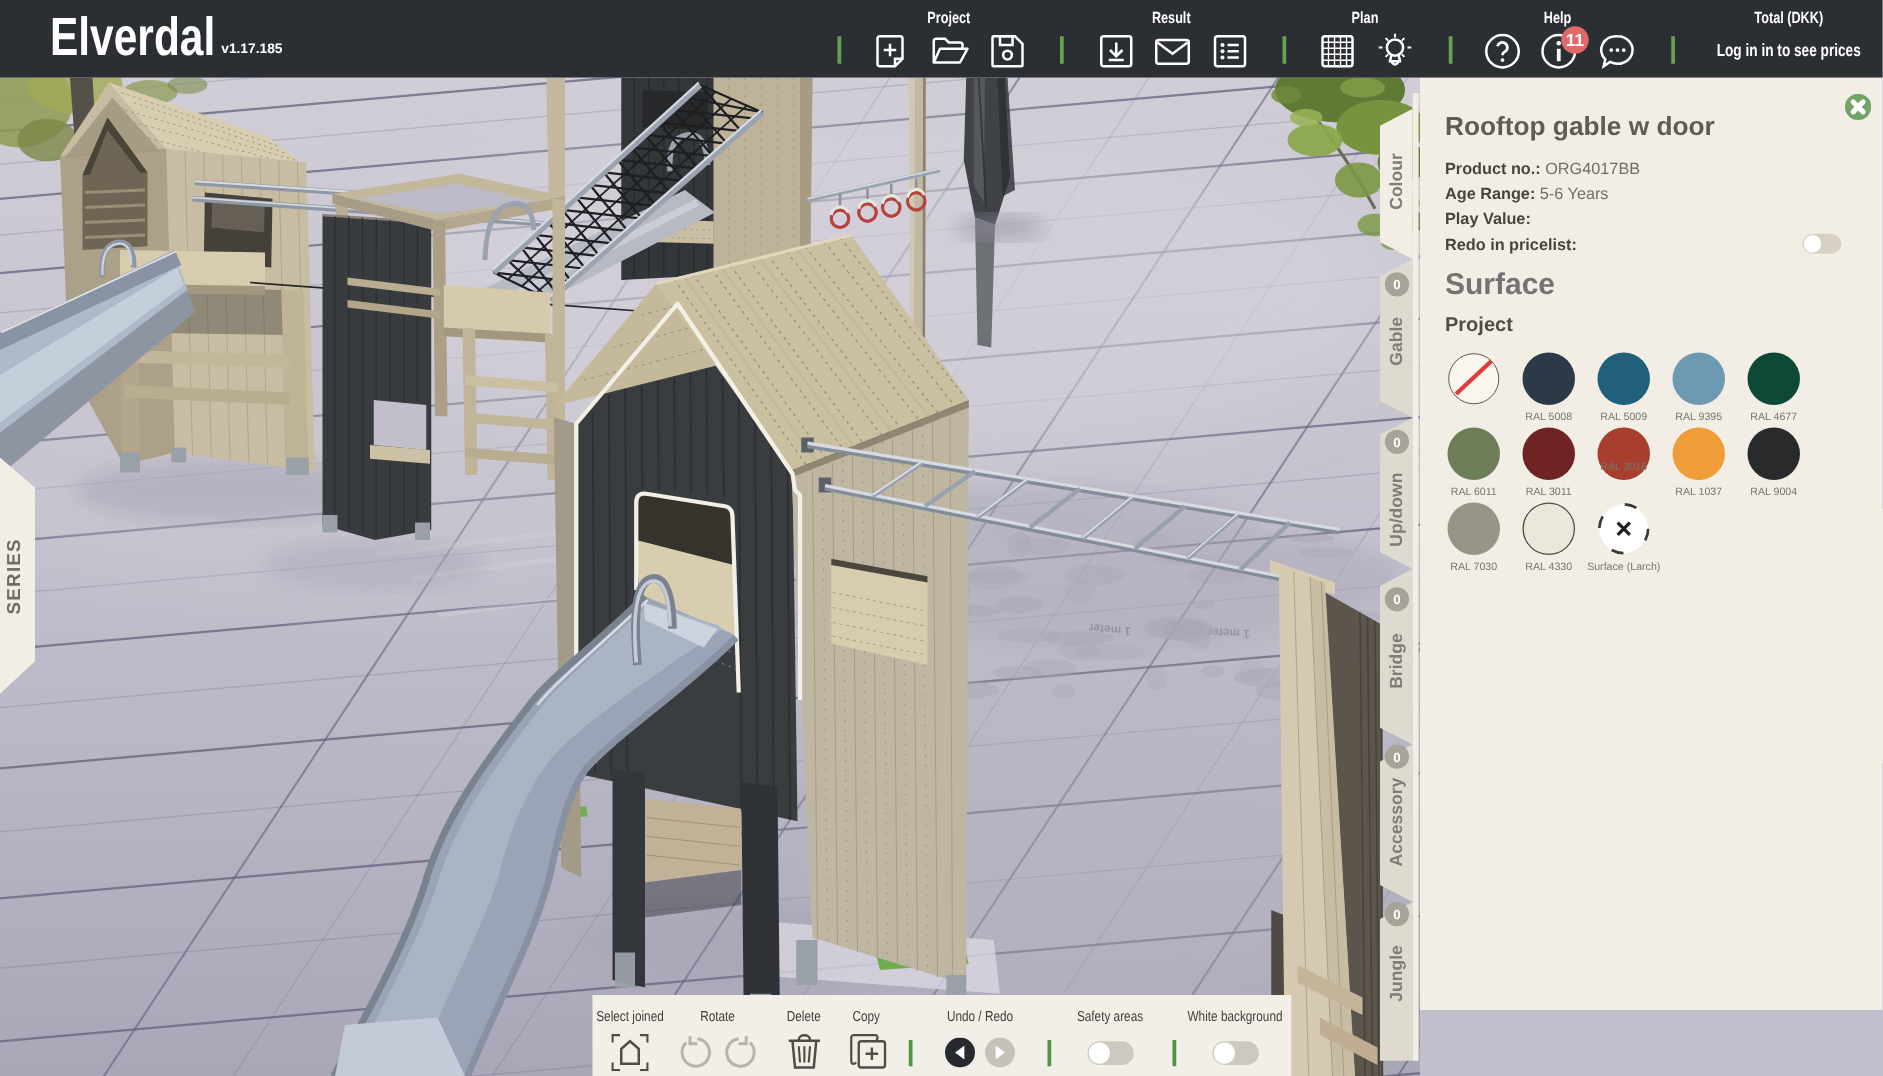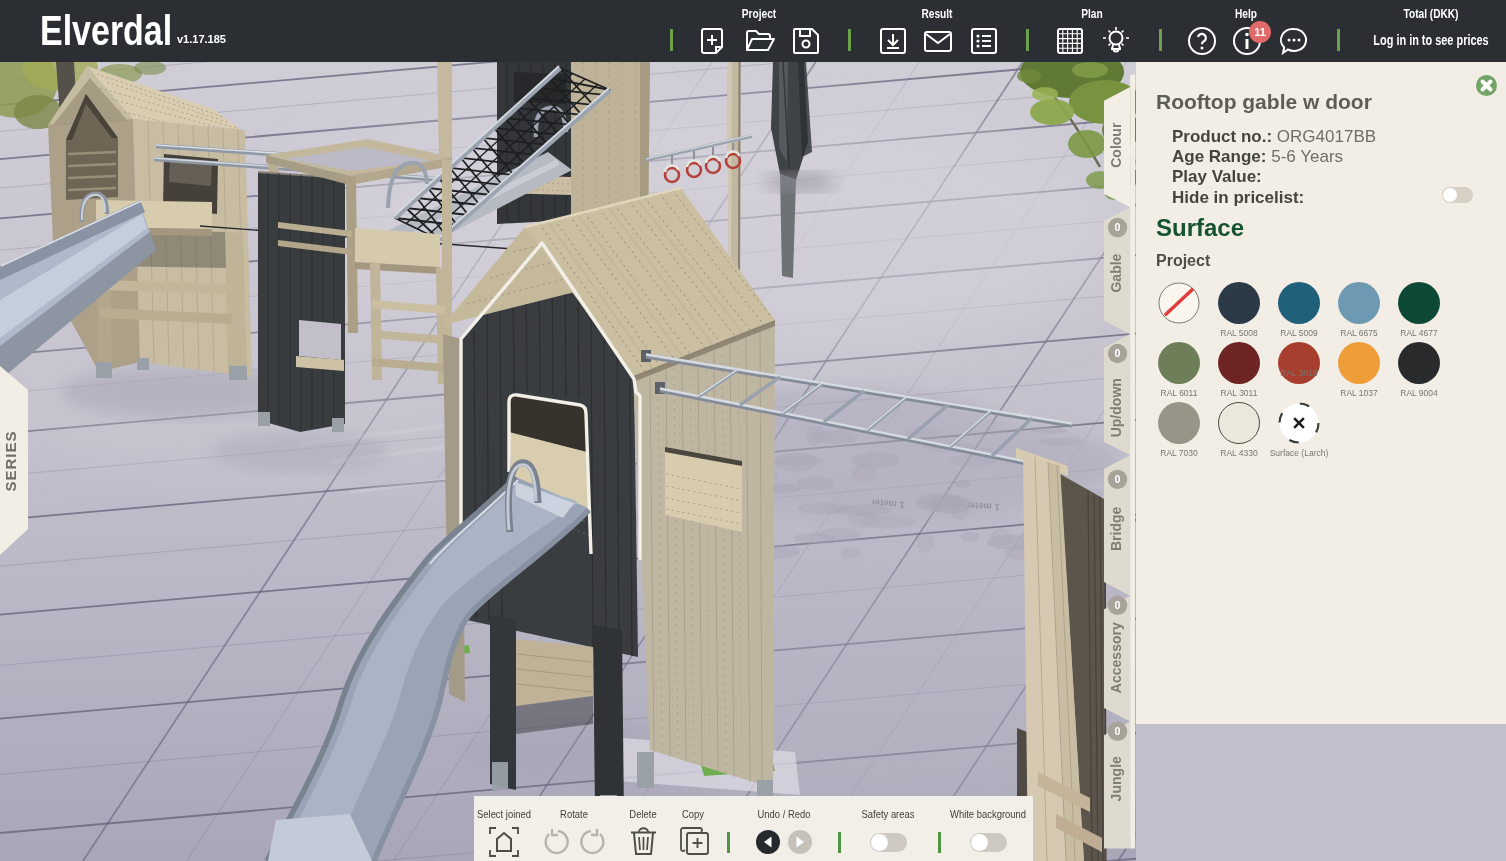--- a/index.html
+++ b/index.html
@@ -3,28 +3,28 @@
 <meta charset="utf-8">
 <style>
 html,body{margin:0;padding:0;width:1506px;height:861px;overflow:hidden;font-family:"Liberation Sans",sans-serif;background:#c2bfcc;}
 #topbar{position:absolute;left:0;top:0;width:1506px;height:62px;background:#2b2e32;z-index:30;}
 .logo{position:absolute;left:40px;top:6px;color:#fff;font-size:43px;font-weight:bold;transform:scaleX(0.79);transform-origin:left center;letter-spacing:0px;}
 .ver{position:absolute;left:177px;top:33px;color:#fff;font-size:11px;font-weight:bold;}
 .seclabel{position:absolute;top:6px;color:#fff;font-size:13px;font-weight:bold;transform:translateX(-50%) scaleX(0.78);white-space:nowrap;}
 .gsep{position:absolute;top:29px;width:3px;height:22px;background:#6aa24c;}
 .icon{position:absolute;top:25px;}
 .loginbtn{position:absolute;top:32px;color:#fff;font-size:14px;font-weight:bold;transform:translateX(-50%) scaleX(0.78);white-space:nowrap;}
-.badge{position:absolute;left:1249px;top:21px;width:22px;height:22px;border-radius:11px;background:#e06a6a;color:#fff;font-size:11px;font-weight:bold;text-align:center;line-height:22px;z-index:2;}
+.badge{position:absolute;left:1249px;top:21px;width:22px;height:22px;border-radius:11px;background:#e06a6a;color:#fff;font-size:14px;font-weight:bold;text-align:center;line-height:22px;z-index:2;}
 #scene{position:absolute;left:0;top:62px;width:1136px;height:799px;}
-#panel{position:absolute;left:1136px;top:62px;width:370px;height:662px;background:#f2eee5;z-index:20;}
+#panel{position:absolute;left:1136px;top:62px;width:370px;height:746px;background:#f2eee5;z-index:20;}
 .ptitle{position:absolute;left:20px;top:28px;font-size:21px;font-weight:bold;color:#5d5d58;}
-.prow{position:absolute;left:36px;font-size:17px;color:#4e4e49;}
+.prow{position:absolute;left:20px;font-size:13px;color:#4e4e49;}
 .prow b{color:#454540;}
 .prow span{color:#6e6e68;}
-.surface{position:absolute;left:20px;top:152px;font-size:24px;font-weight:bold;color:#14532d;}
+.surface{position:absolute;left:20px;top:152px;font-size:24px;font-weight:bold;color:#737373;}
 .exterior{position:absolute;left:20px;top:190px;font-size:16px;font-weight:bold;color:#4e4e49;}
 .sw{position:absolute;width:42px;height:42px;border-radius:50%;}
 .swl{position:absolute;font-size:8.5px;color:#77776f;transform:translateX(-50%);white-space:nowrap;}
 
 .toggle{position:absolute;width:31px;height:16px;border-radius:8px;background:#d7d1c5;}
 .toggle .knob{position:absolute;left:1px;top:1px;width:14px;height:14px;border-radius:50%;background:#fff;}
 #tabs{position:absolute;left:1105px;top:62px;width:31px;height:799px;z-index:15;}
 #seriestab{position:absolute;left:0;top:430px;width:28px;height:190px;z-index:15;}
 #bottombar{position:absolute;left:474px;top:796px;width:559px;height:65px;background:#f2efe8;z-index:18;}
 .blabel{position:absolute;top:12px;font-size:11.5px;color:#3f3f3b;transform:translateX(-50%) scaleX(0.82);white-space:nowrap;}
@@ -663,38 +663,38 @@
       <circle cx="21" cy="15" r="1.5" fill="#fff"></circle>
     </svg>
   <div class="loginbtn" style="left:1431px">Log in in to see prices</div>
 </div>
 
 <div id="panel">
   <div class="ptitle">Rooftop gable w door</div>
   <div class="prow" style="top:65px"><b>Product no.:</b> <span>ORG4017BB</span></div>
   <div class="prow" style="top:85px"><b>Age Range:</b> <span>5-6 Years</span></div>
   <div class="prow" style="top:105px"><b>Play Value:</b></div>
-  <div class="prow" style="top:126px"><b>Hide in pricelist:</b></div>
+  <div class="prow" style="top:126px"><b>Redo in pricelist:</b></div>
   <div class="toggle" style="left:306px;top:125px">
       <div class="knob"></div>
     </div>
   <div class="surface">Surface</div>
   <div class="exterior">Project</div>
 
   <svg class="sw" style="left:22px;top:220px" width="43" height="43" viewBox="0 0 43 43">
       <circle cx="21.5" cy="21.5" r="20.5" fill="#faf6ee" stroke="#555" stroke-width="0.8"></circle>
       <line x1="7" y1="34" x2="36" y2="7" stroke="#e23b3b" stroke-width="3.5"></line>
     </svg>
   <div class="sw" style="left:82px;top:220px;background:#2c3a47"></div>
   <div class="sw" style="left:142px;top:220px;background:#20607b"></div>
   <div class="sw" style="left:202px;top:220px;background:#6d9ab2"></div>
   <div class="sw" style="left:262px;top:220px;background:#0e4936"></div>
   <div class="swl" style="left:103px;top:266px">RAL 5008</div>
   <div class="swl" style="left:163px;top:266px">RAL 5009</div>
-  <div class="swl" style="left:223px;top:266px">RAL 6675</div>
+  <div class="swl" style="left:223px;top:266px">RAL 9395</div>
   <div class="swl" style="left:283px;top:266px">RAL 4677</div>
   <div class="sw" style="left:22px;top:280px;background:#6d7e59"></div>
   <div class="sw" style="left:82px;top:280px;background:#6e2423"></div>
   <div class="sw" style="left:142px;top:280px;background:#a83e2d"></div>
   <div class="sw" style="left:202px;top:280px;background:#ef9d38"></div>
   <div class="sw" style="left:262px;top:280px;background:#292a2c"></div>
   <div class="swl" style="left:43px;top:326px">RAL 6011</div>
   <div class="swl" style="left:103px;top:326px">RAL 3011</div>
   <div class="swl" style="left:163px;top:306px">RAL 3016</div>
   <div class="swl" style="left:223px;top:326px">RAL 1037</div>

